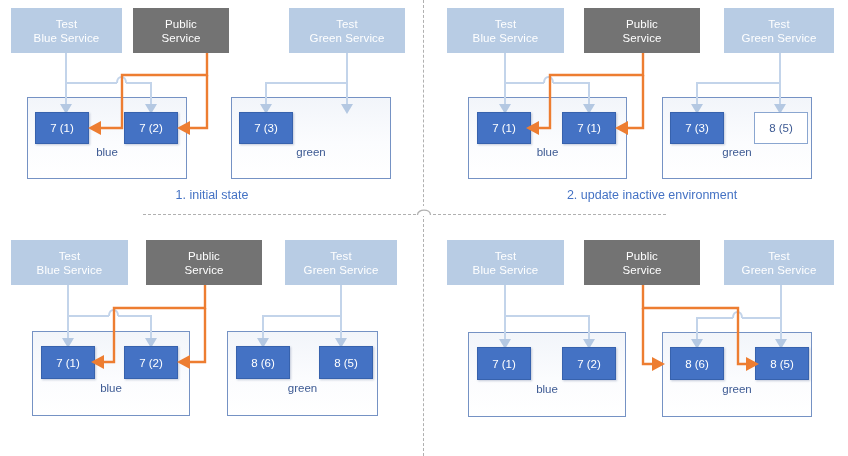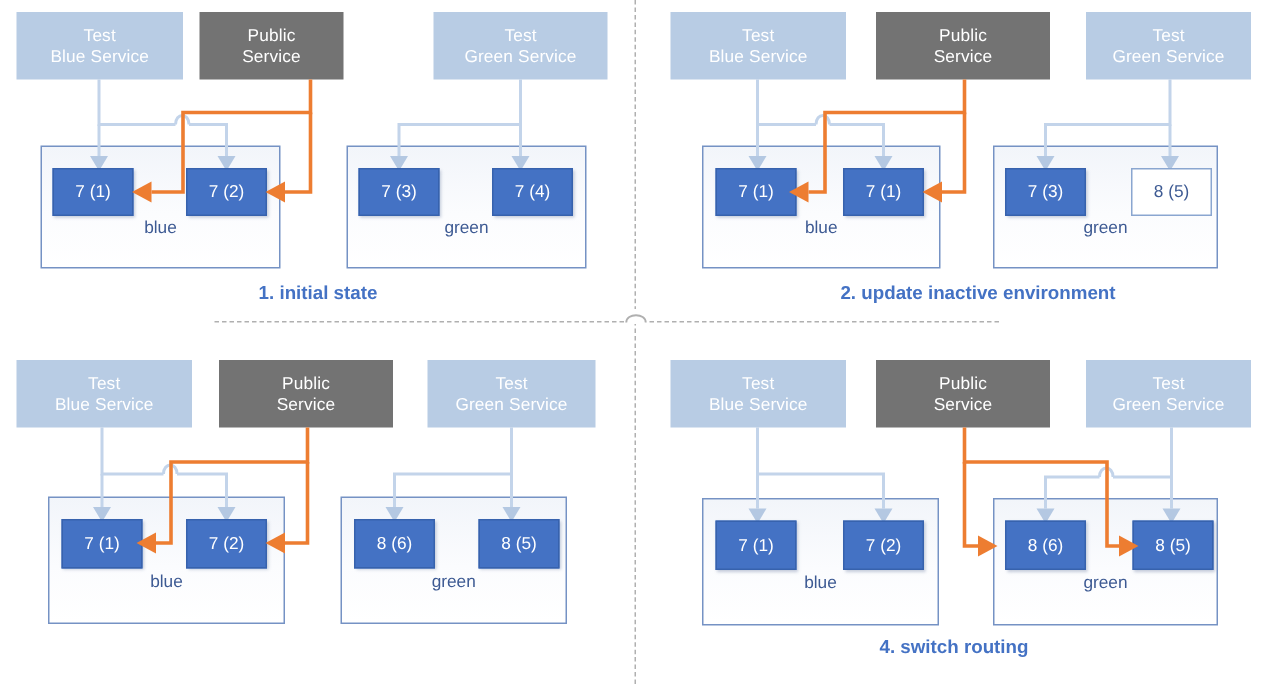--- a/index.html
+++ b/index.html
@@ -69,21 +69,20 @@
   }
 
   
   .caption{
     position:absolute;
     width:424px;
     text-align:center;
     color:#4472c4;
     font-size:12.5px;
     z-index:9;
-    font-weight:bold;
   }
 
   
   svg.wires{position:absolute;left:0;top:0;width:424px;height:228px;overflow:visible;z-index:5;}
   svg.wires .blue-wire{fill:none;stroke:#c3d4ea;stroke-width:2;}
   svg.wires .blue-head{fill:#b4c8e2;}
   svg.wires .orange-wire{fill:none;stroke:#ed7d31;stroke-width:2.4;}
   svg.wires .orange-head{fill:#ed7d31;}
 
   
@@ -145,21 +144,20 @@
     <div class="env" style="left:27px;top:97px;width:160px;height:82px;">
       <div class="env-label" style="top:48px;">blue</div>
     </div>
     <div class="env" style="left:231px;top:97px;width:160px;height:82px;">
       <div class="env-label" style="top:48px;">green</div>
     </div>
 
     <div class="inst" style="left:35px;top:112px;width:54px;height:32px;">7 (1)</div>
     <div class="inst" style="left:124px;top:112px;width:54px;height:32px;">7 (2)</div>
     <div class="inst" style="left:239px;top:112px;width:54px;height:32px;">7 (3)</div>
-    <div class="inst" style="left:328px;top:112px;width:54px;height:32px;">7 (4)</div>
 
     <svg class="wires wires-blue">
 
       <path class="blue-wire" d="M66 53 L66 83 L117 83 M126 83 L151 83 L151 104"></path>
       <path class="blue-wire" d="M66 83 L66 104"></path>
 
       <path class="blue-wire" d="M117 83 C117 75, 126 75, 126 83"></path>
       <path class="blue-head" d="M60 104 L72 104 L66 114 Z"></path>
       <path class="blue-head" d="M145 104 L157 104 L151 114 Z"></path>
 
@@ -341,16 +339,15 @@
       <path class="blue-head" d="M351 111 L363 111 L357 121 Z"></path>
     </svg>
 
     <svg class="wires wires-orange">
       <path class="orange-wire" d="M219 57 L219 80 L314 80 L314 136 L322 136"></path>
       <path class="orange-wire" d="M219 80 L219 136 L228 136"></path>
       <path class="orange-head" d="M322 129 L322 143 L335 136 Z"></path>
       <path class="orange-head" d="M228 129 L228 143 L241 136 Z"></path>
     </svg>
 
-    <div class="caption" style="left:0;top:196px;">4. switch routing</div>
   </div>
 
 </div>
 
 </body></html>

